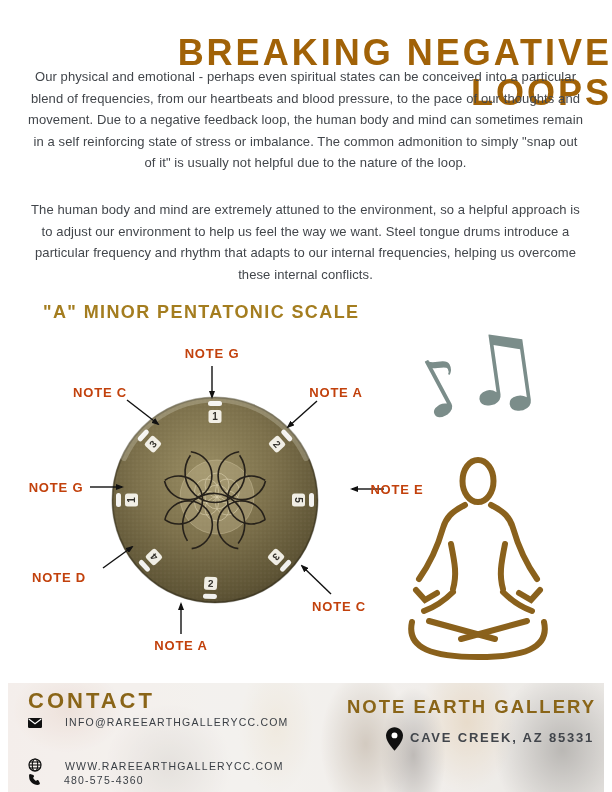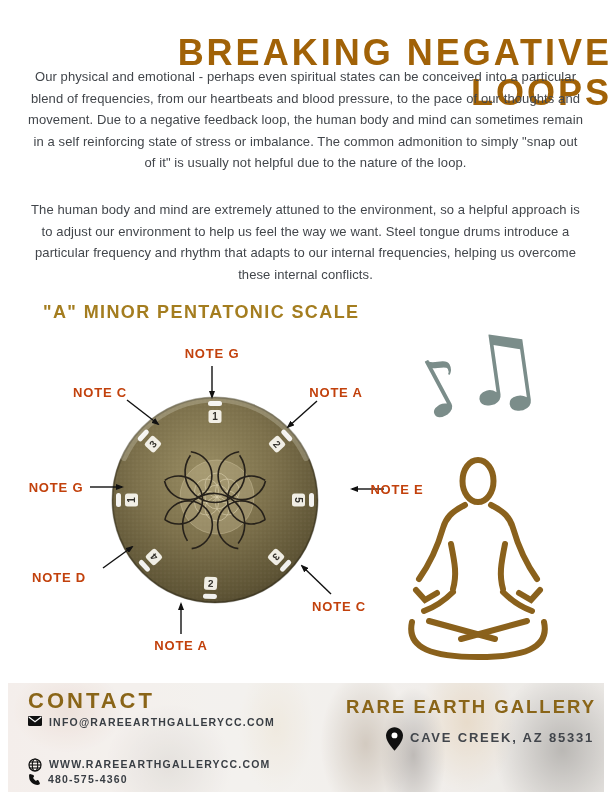--- a/index.html
+++ b/index.html
@@ -31,22 +31,22 @@
       radial-gradient(55px 95px at 45% 40%, rgba(215,196,158,.40), transparent 70%),
       radial-gradient(65px 105px at 60% 55%, rgba(118,92,62,.50), transparent 70%),
       radial-gradient(45px 95px at 68% 65%, rgba(62,52,46,.55), transparent 72%),
       radial-gradient(70px 100px at 77% 35%, rgba(196,152,92,.45), transparent 70%),
       radial-gradient(95px 110px at 93% 60%, rgba(70,66,60,.60), transparent 72%),
       linear-gradient(90deg,#ece1db,#eae6e1 40%,#e6e1db 70%,#d9d4ce);}
   .footer::before{content:"";position:absolute;inset:0;background:rgba(255,255,255,.45);}
   .footer-inner{position:absolute;inset:0;}
   .contact-heading{position:absolute;left:20px;top:5px;font-size:22px;font-weight:700;
                    letter-spacing:3px;color:#8a6518;}
-  .contact-row{position:absolute;left:20px;display:flex;align-items:flex-start;gap:7px;
-               font-size:10.5px;letter-spacing:1.2px;color:#393e44;font-weight:700;}
+  .contact-row{position:absolute;left:20px;display:flex;align-items:flex-end;gap:23px;
+               font-size:10.5px;letter-spacing:1.2px;color:#393e44;font-weight:400;}
   .row-email{top:33px;} .row-phone{top:54px;margin-top:36px;} .row-web{top:75px;}
   .contact-row svg{flex:0 0 auto;}
   .gallery-name{position:absolute;right:8px;top:13px;font-size:18.5px;font-weight:700;
                 letter-spacing:2px;color:#8a6518;white-space:nowrap;}
   .address{position:absolute;left:398px;top:42px;width:192px;text-align:center;
            font-size:13px;letter-spacing:1.8px;color:#41454b;line-height:26px;font-weight:600;}
   .pin{position:absolute;left:378px;top:44px;}
 </style>
 </head>
 <body>
@@ -227,21 +227,21 @@
         <svg width="14" height="14" viewBox="0 0 14 14">
           <circle cx="7" cy="7" r="6" fill="none" stroke="#101010" stroke-width="1.2"></circle>
           <ellipse cx="7" cy="7" rx="2.7" ry="6" fill="none" stroke="#101010" stroke-width="1.1"></ellipse>
           <line x1="1" y1="7" x2="13" y2="7" stroke="#101010" stroke-width="1.1"></line>
           <line x1="1.8" y1="4" x2="12.2" y2="4" stroke="#101010" stroke-width="1.1"></line>
           <line x1="1.8" y1="10" x2="12.2" y2="10" stroke="#101010" stroke-width="1.1"></line>
         </svg>
         <span>WWW.RAREEARTHGALLERYCC.COM</span>
       </div>
 
-      <div class="gallery-name">RARE EARTH GALLERY</div>
+      <div class="gallery-name">NOTE EARTH GALLERY</div>
 
       <svg class="pin" width="17" height="24" viewBox="0 0 12 16.5">
         <path d="M6,0 C2.7,0 0,2.7 0,6 C0,10.5 6,16.5 6,16.5 C6,16.5 12,10.5 12,6 C12,2.7 9.3,0 6,0 Z" fill="#101010"></path>
         <circle cx="6" cy="5.7" r="2.1" fill="#ffffff"></circle>
       </svg>
 
       <div class="address">
         <div>CAVE CREEK, AZ 85331</div>
       </div>
     </div>

